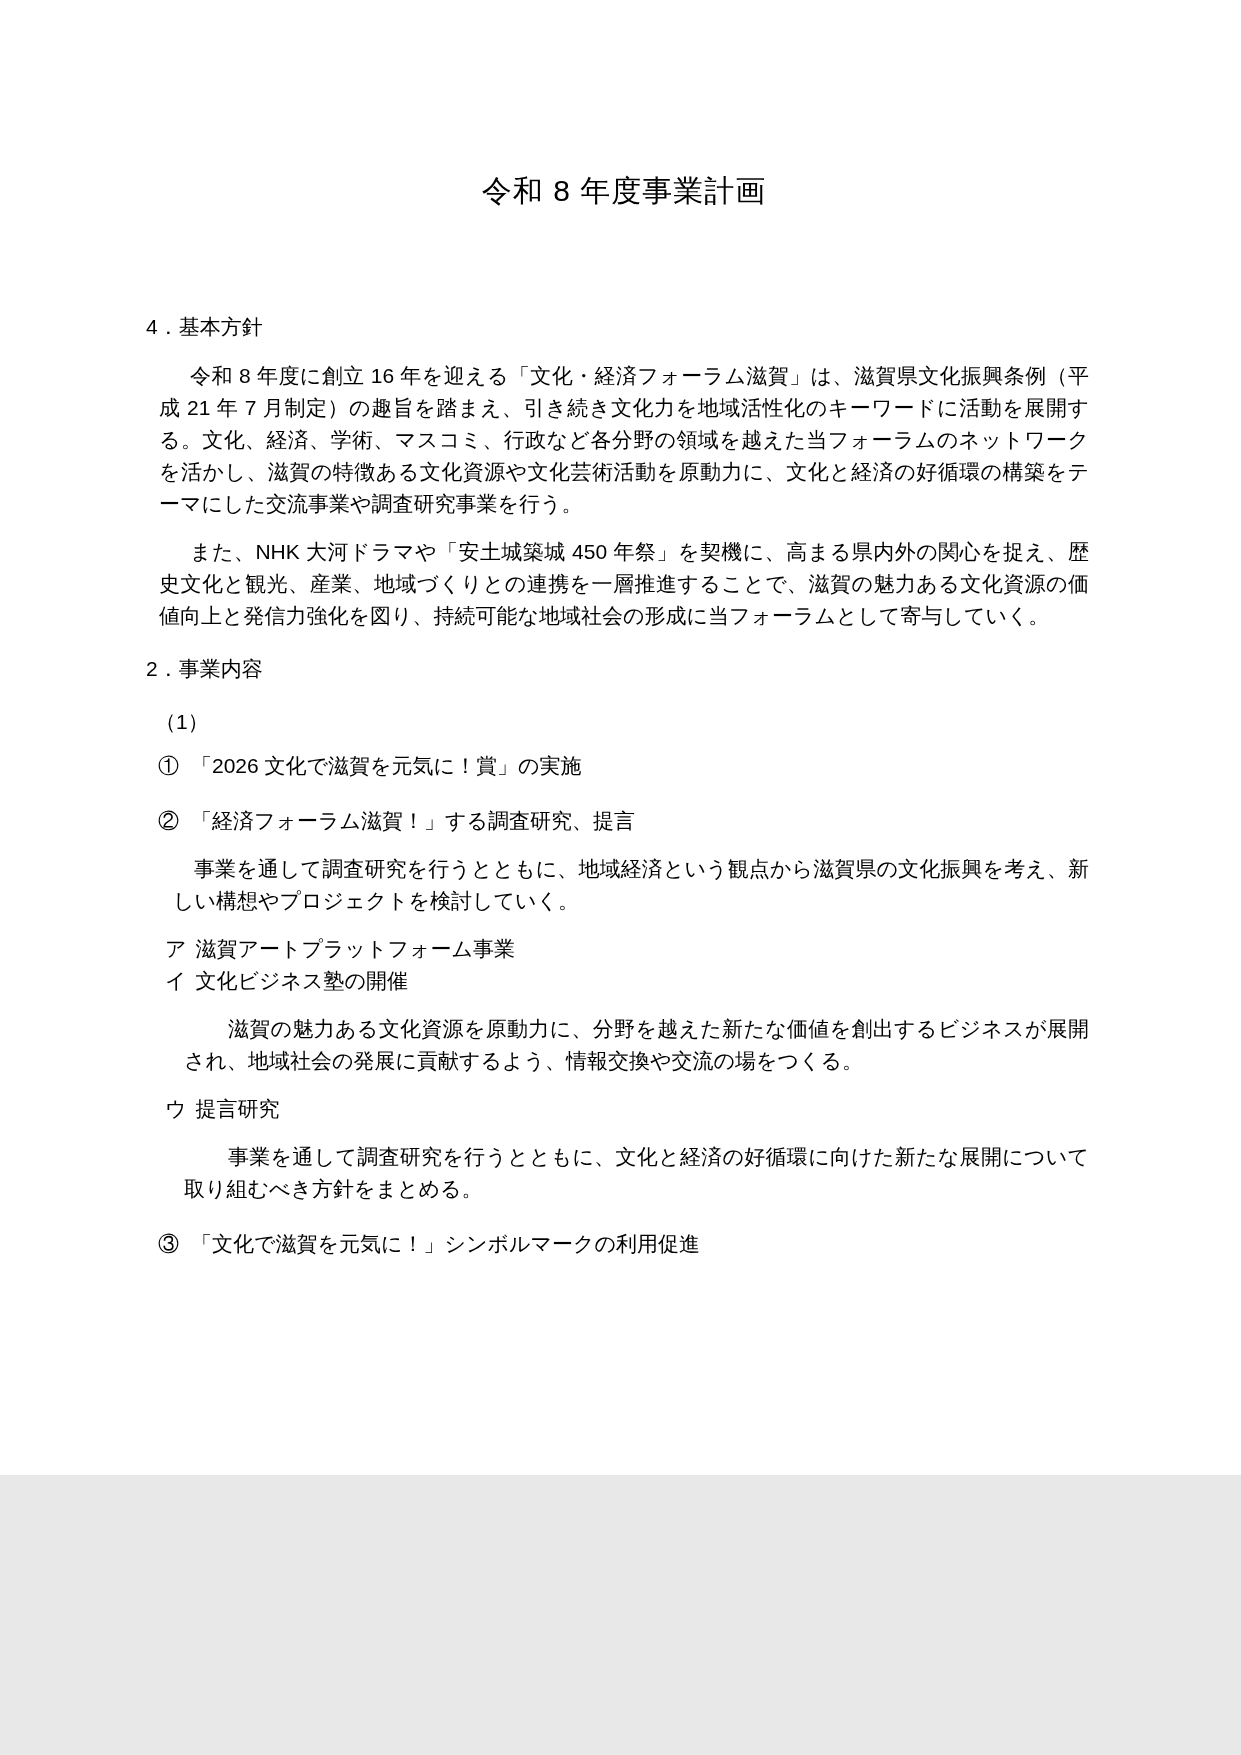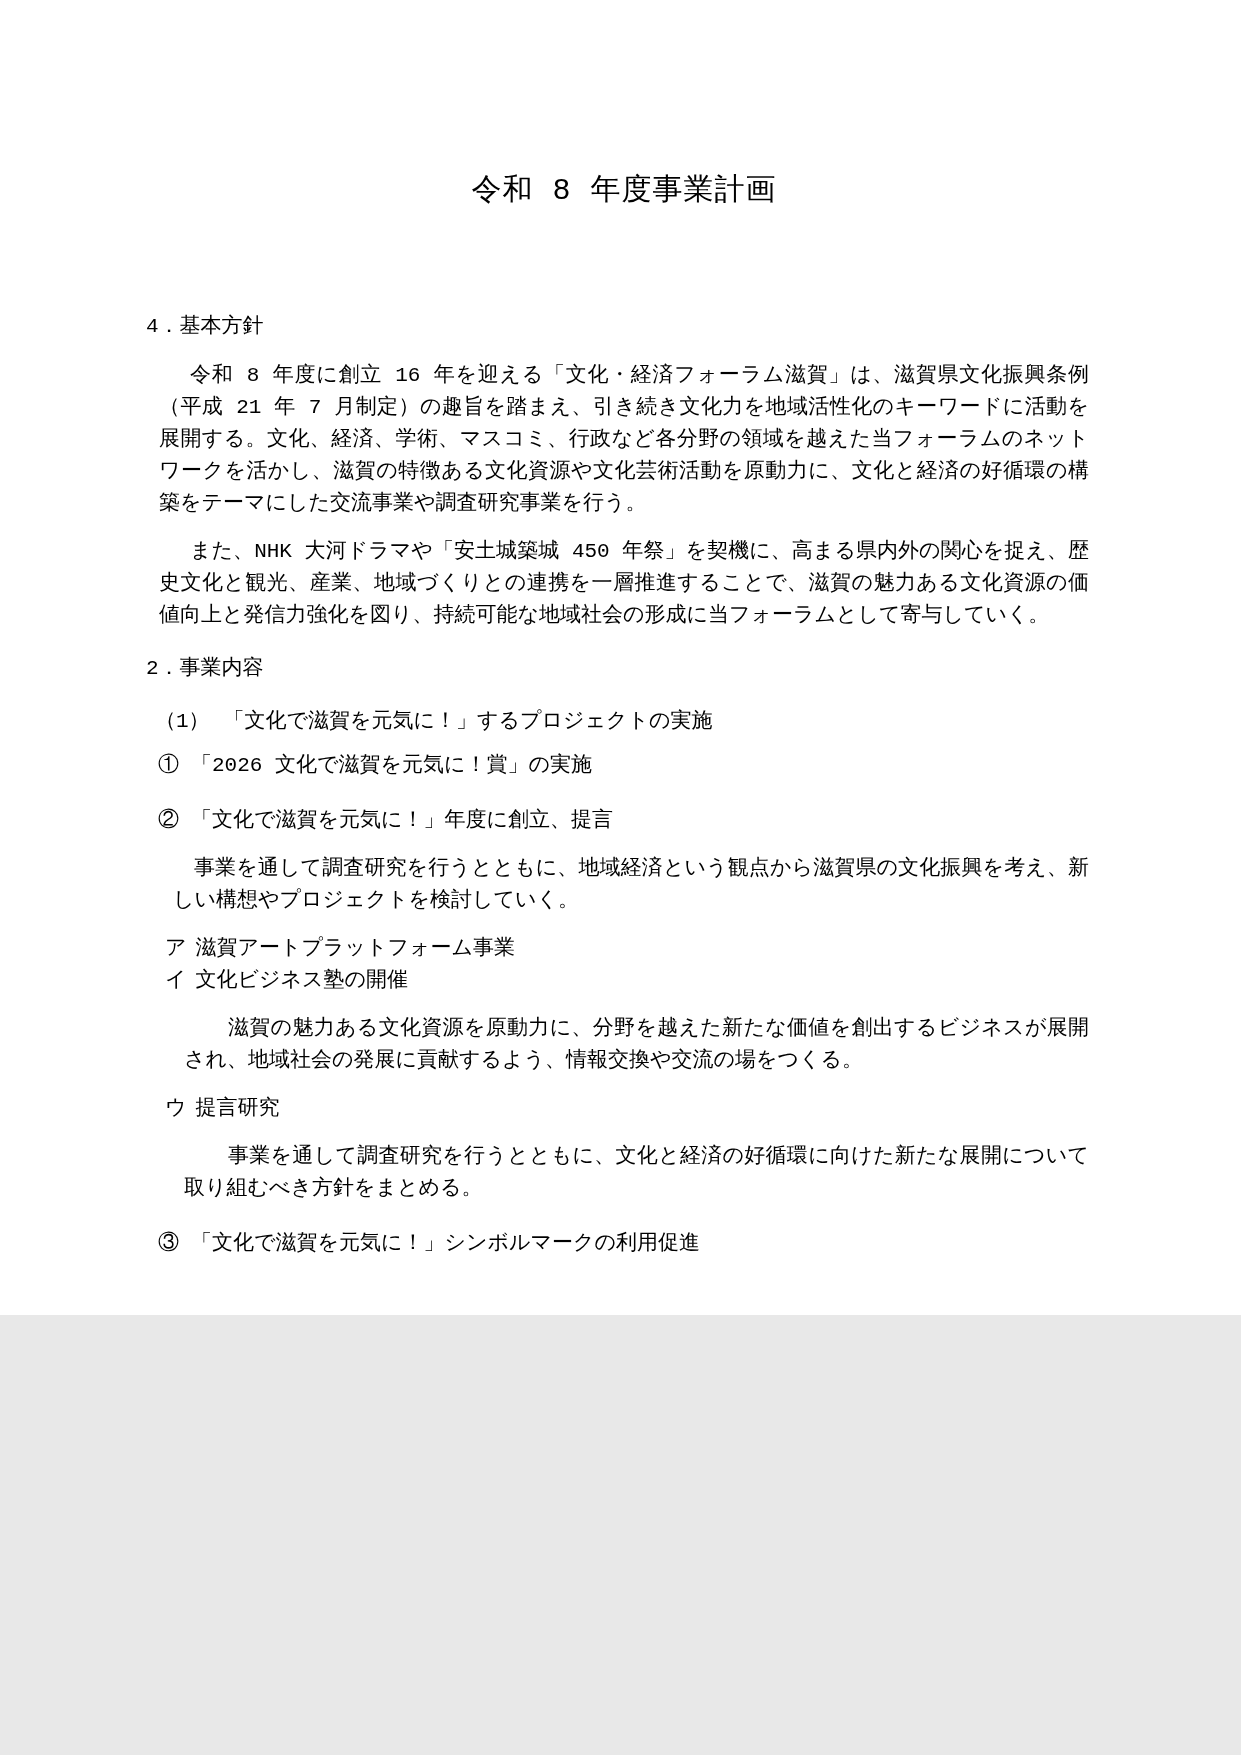--- a/index.html
+++ b/index.html
@@ -1,19 +1,19 @@
 <!DOCTYPE html>
 <html lang="ja"><head>
 <meta charset="utf-8">
 <style>
   html,body { margin:0; padding:0; background:#e8e8e8; }
   .page {
-    width:1241px; height:1315px;
+    width:1241px; height:1475px;
     background:#ffffff; color:#000000;
-    font-family:Liberation Mono, monospace;
+    font-family:Liberation Sans, sans-serif;
     box-sizing:border-box;
     padding:168px 136px 0 143px;
     margin:0 auto;
     overflow:hidden;
   }
   .doc-title {
     font-size:30px; font-weight:normal;
     text-align:center; line-height:46px;
     margin:0; letter-spacing:1px;
   }
@@ -61,34 +61,33 @@
     <h2 id="s1-heading" class="sec-heading">4．基本方針</h2>
     <p class="jp indent-15">令和 8 年度に創立 16 年を迎える「文化・経済フォーラム滋賀」は、滋賀県文化振興条例（平成 21 年 7 月制定）の趣旨を踏まえ、引き続き文化力を地域活性化のキーワードに活動を展開する。文化、経済、学術、マスコミ、行政など各分野の領域を越えた当フォーラムのネットワークを活かし、滋賀の特徴ある文化資源や文化芸術活動を原動力に、文化と経済の好循環の構築をテーマにした交流事業や調査研究事業を行う。</p>
     <p class="jp indent-15">また、NHK 大河ドラマや「安土城築城 450 年祭」を契機に、高まる県内外の関心を捉え、歴史文化と観光、産業、地域づくりとの連携を一層推進することで、滋賀の魅力ある文化資源の価値向上と発信力強化を図り、持続可能な地域社会の形成に当フォーラムとして寄与していく。</p>
   </section>
 
   <section>
     <h2 id="s2-heading" class="sec-heading">2．事業内容</h2>
 
     <div class="sub-heading">
       <span>（1）</span>
-      <span>「文化で滋賀を元気に！」するプロジェクトの実施</span>
     </div>
 
     <div class="item">
       <div class="item-heading">
         <span>①</span>
         <span>「2026 文化で滋賀を元気に！賞」の実施</span>
       </div>
     </div>
 
     <div class="item gap">
       <div class="item-heading">
         <span>②</span>
-        <span>「文化で滋賀を元気に！」年度に創立、提言</span>
+        <span>「経済フォーラム滋賀！」する調査研究、提言</span>
       </div>
       <div class="item-body">
         <p class="jp indent-10">事業を通して調査研究を行うとともに、地域経済という観点から滋賀県の文化振興を考え、新しい構想やプロジェクトを検討していく。</p>
       </div>
 
       <div class="subitems">
         <div>
           <div class="subitem-heading">
             <span>ア</span>
             <span>滋賀アートプラットフォーム事業</span>

